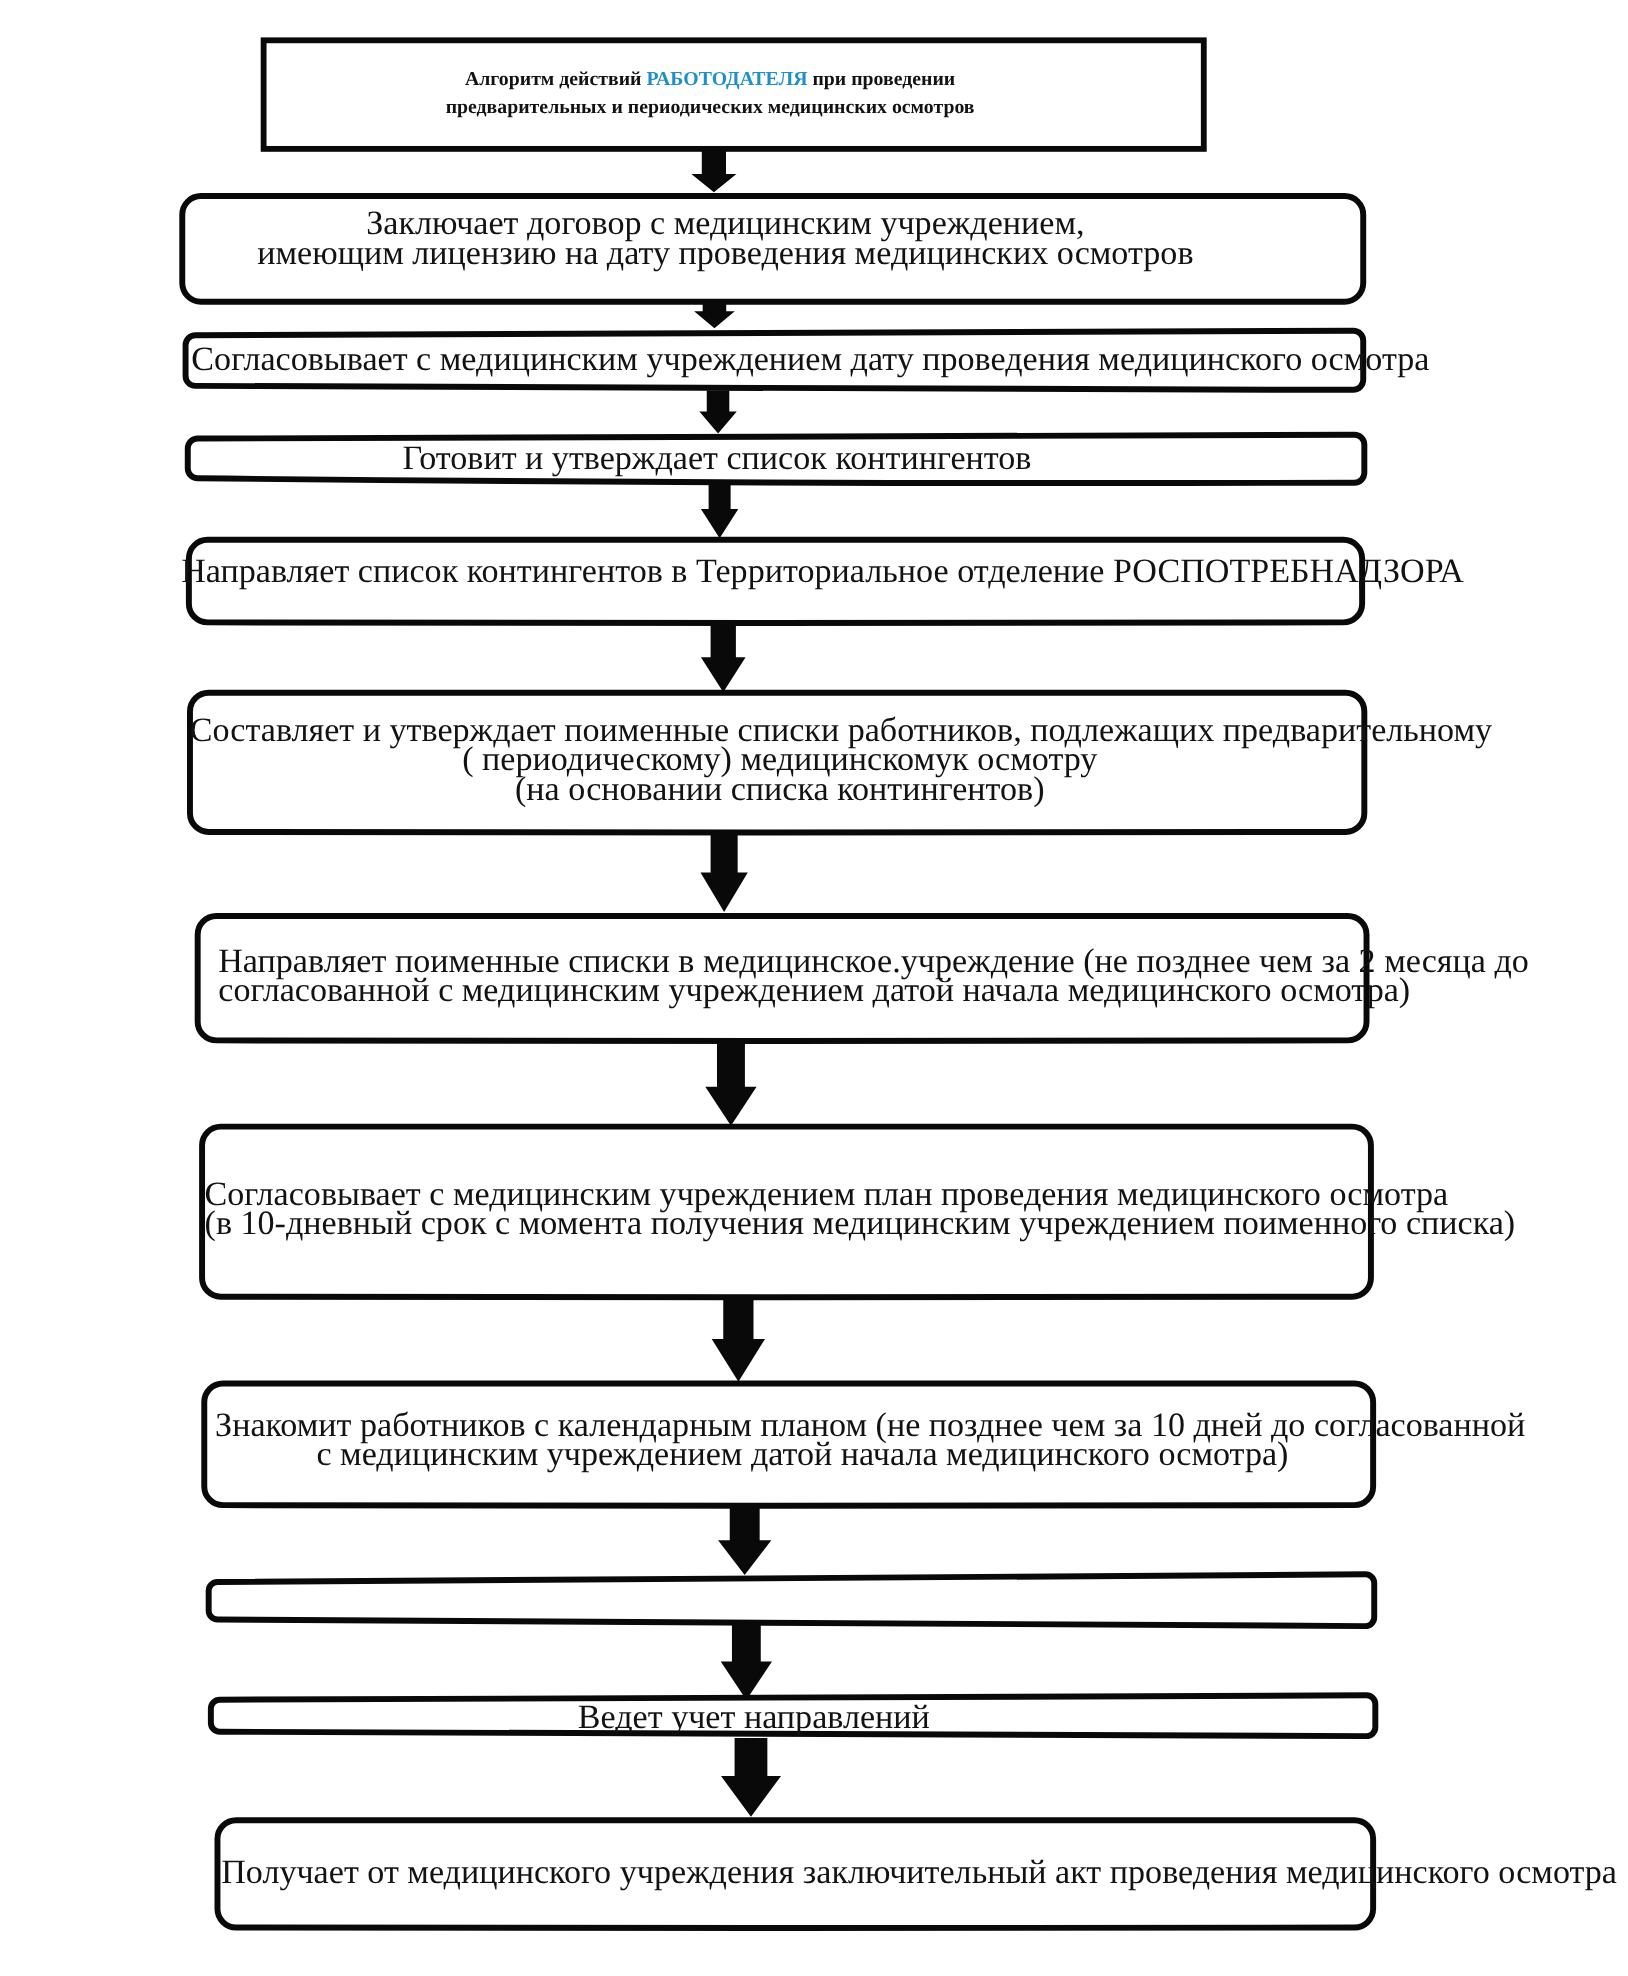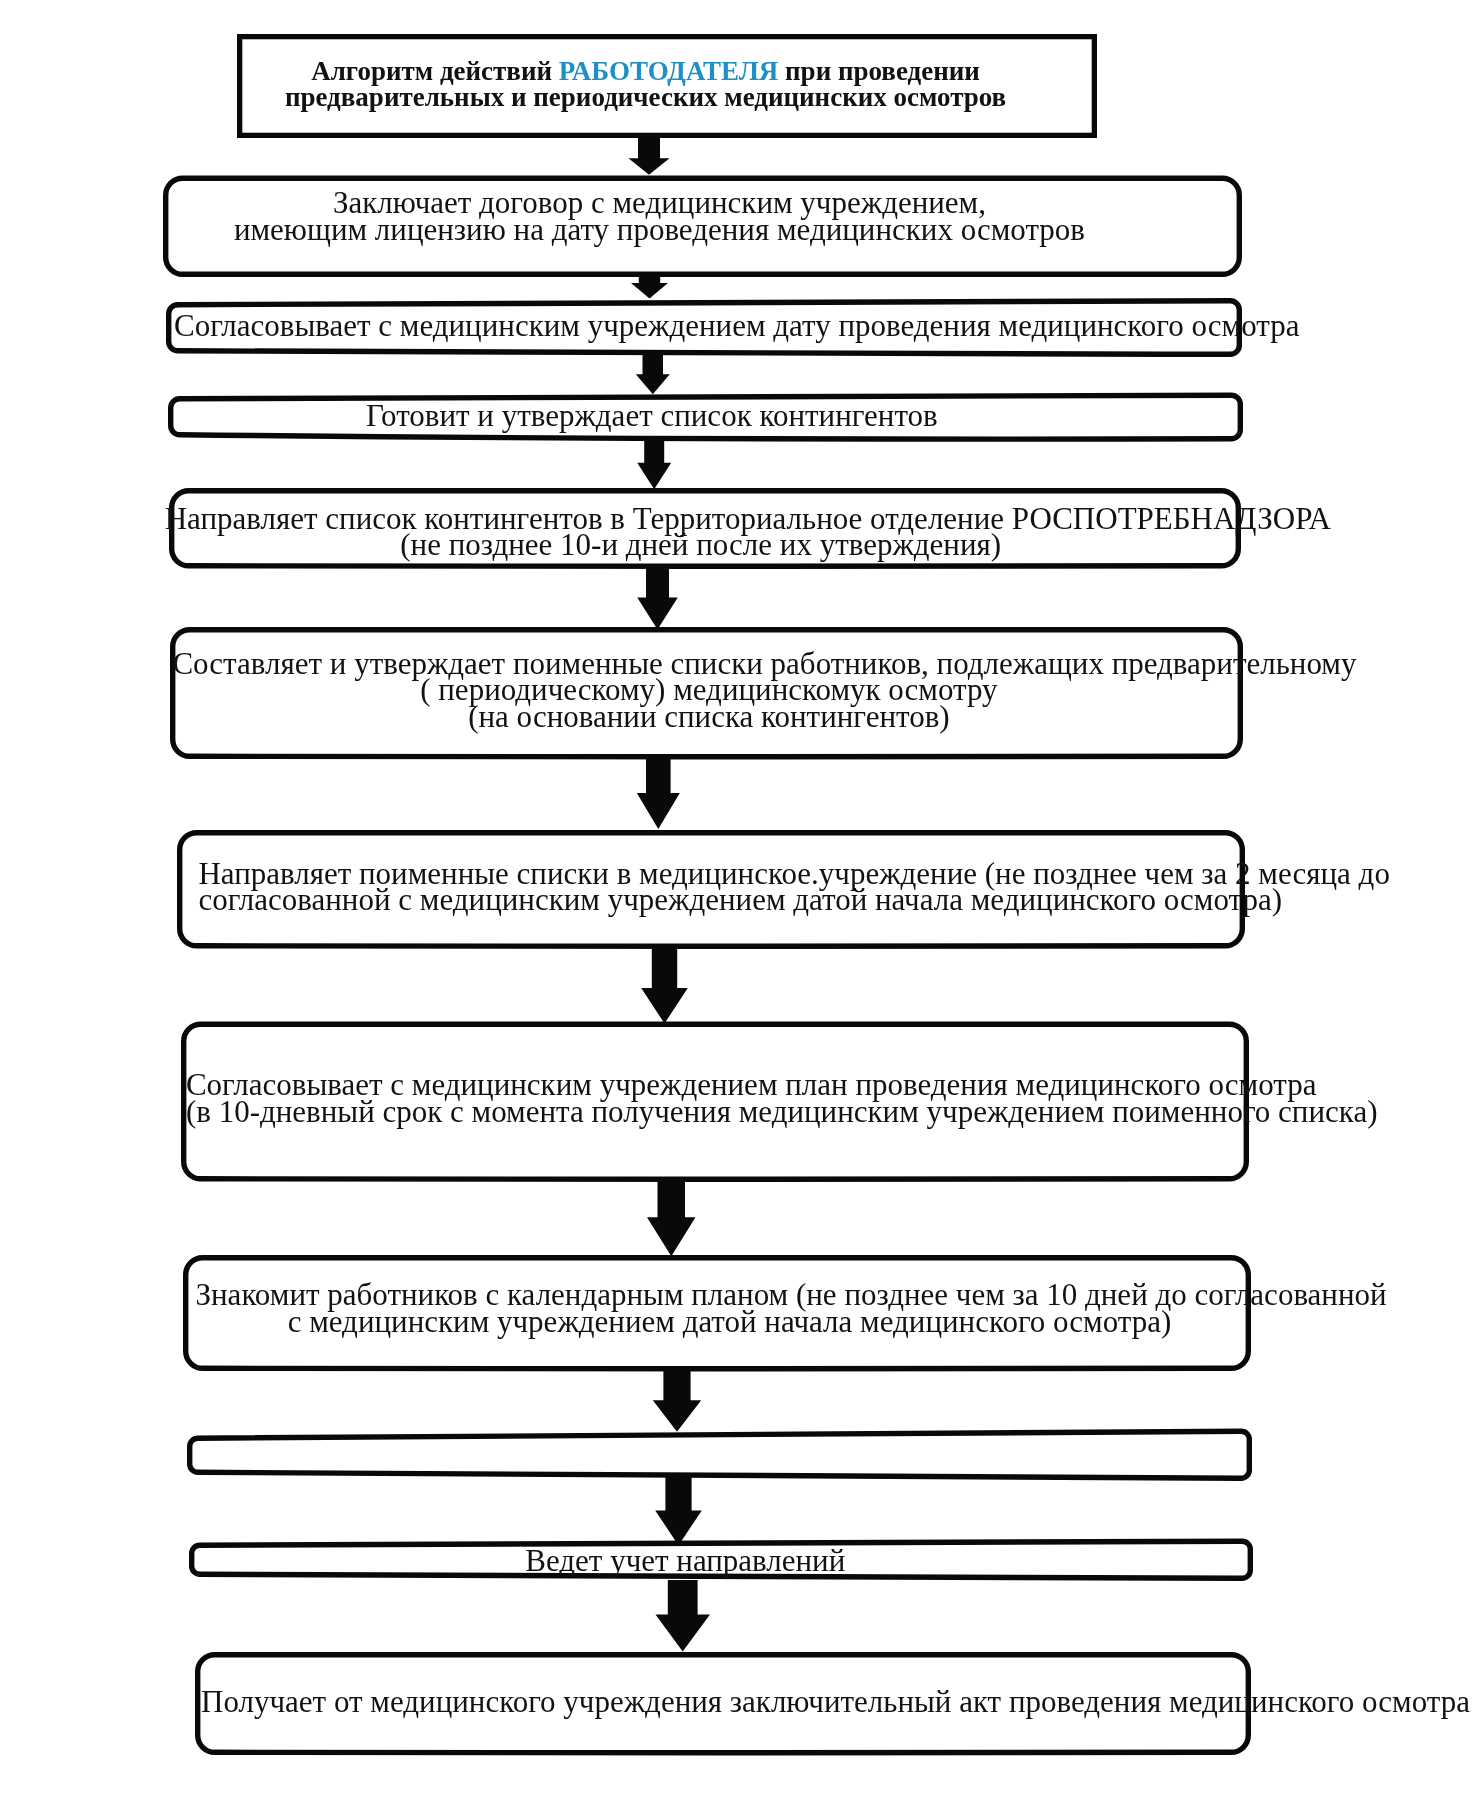--- a/index.html
+++ b/index.html
@@ -4,21 +4,21 @@
 <title>flowchart</title>
 <style>
   html,body{margin:0;padding:0;background:#ffffff;}
   body{width:1480px;height:1796px;position:relative;overflow:hidden;
        font-family:"Liberation Serif","DejaVu Serif",serif;}
   #stage{position:absolute;left:0;top:0;width:1480px;height:1796px;}
   svg.shapes{position:absolute;left:0;top:0;width:1480px;height:1796px;}
   .node-text{position:absolute;text-align:center;color:#121212;
        font-size:31px;line-height:26.6px;white-space:pre;}
   .title-text{position:absolute;text-align:center;color:#121212;font-weight:bold;
-       font-size:27px;line-height:26px;white-space:pre;}
+       font-size:18px;line-height:26px;white-space:pre;}
   .hl{color:#1e90c8;}
 </style>
 </head>
 <body>
 
 <div id="stage">
   <svg class="shapes" viewBox="0 0 1480 1796">
     <g>
     <rect x="239.65" y="36.65" width="854.70" height="98.70" fill="#ffffff" stroke="#090909" stroke-width="5.3"></rect>
     <path d="M 182.70 178.20 Q 702.50 178.20 1222.30 178.20 A 17.00 17.00 0 0 1 1239.30 195.20 L 1239.30 257.30 A 17.00 17.00 0 0 1 1222.30 274.30 Q 702.50 274.30 182.70 274.30 A 17.00 17.00 0 0 1 165.70 257.30 L 165.70 195.20 A 17.00 17.00 0 0 1 182.70 178.20 Z" fill="#ffffff" stroke="#090909" stroke-width="5.4" stroke-linejoin="round"></path>
@@ -44,20 +44,20 @@
       <path d="M 657.5 1179.0 H 685.0 V 1217.2 H 695.5 L 671.3 1256.2 L 647.0 1217.2 H 657.5 V 1179.0 Z" fill="#090909"></path>
       <path d="M 663.4 1370.0 H 690.6 V 1400.3 H 701.2 L 677.0 1431.8 L 652.8 1400.3 H 663.4 V 1370.0 Z" fill="#090909"></path>
       <path d="M 665.4 1477.0 H 691.6 V 1510.4 H 701.8 L 678.5 1545.4 L 655.2 1510.4 H 665.4 V 1477.0 Z" fill="#090909"></path>
       <path d="M 667.8 1580.0 H 697.6 V 1614.6 H 710.0 L 682.7 1651.6 L 655.5 1614.6 H 667.8 V 1580.0 Z" fill="#090909"></path>
     </g>
   </svg>
   <div class="title-text" style="left:215.55px;top:58.20px;width:860.00px;"><div><span>Алгоритм действий </span><span class="hl">РАБОТОДАТЕЛЯ</span><span> при проведении</span></div><div>предварительных и периодических медицинских осмотров</div></div>
   <div class="node-text" style="left:119.94px;top:190.20px;width:1079.00px;"><div>Заключает договор с медицинским учреждением,</div><div>имеющим лицензию на дату проведения медицинских осмотров</div></div>
   <div class="node-text" style="left:173.97px;top:313.10px;width:1076.00px;"><div>Согласовывает с медицинским учреждением дату проведения медицинского осмотра</div></div>
   <div class="node-text" style="left:114.29px;top:403.00px;width:1075.00px;"><div>Готовит и утверждает список контингентов</div></div>
-  <div class="node-text" style="left:164.69px;top:505.50px;width:1072.00px;"><div>Направляет список контингентов в Территориальное отделение РОСПОТРЕБНАДЗОРА</div><div>(не позднее 10-и дней после их утверждения)</div></div>
+  <div class="node-text" style="left:164.69px;top:505.50px;width:1072.00px;"><div>Направляет список контингентов в Территориальное отделение РОСПОТРЕБНАДЗОРА</div></div>
   <div class="node-text" style="left:172.42px;top:650.50px;width:1073.00px;"><div>Составляет и утверждает поименные списки работников, подлежащих предварительному</div><div>( периодическому) медицинскомук осмотру</div><div>(на основании списка контингентов)</div></div>
   <div class="node-text" style="left:198.42px;top:860.70px;width:1068.00px;"><div>Направляет поименные списки в медицинское.учреждение (не позднее чем за 2 месяца до</div><div>согласованной с медицинским учреждением датой начала медицинского осмотра)</div></div>
   <div class="node-text" style="left:185.95px;top:1072.40px;width:1068.00px;"><div>Согласовывает с медицинским учреждением план проведения медицинского осмотра</div><div>(в 10-дневный срок с момента получения медицинским учреждением поименного списка)</div></div>
   <div class="node-text" style="left:195.50px;top:1282.40px;width:1068.00px;"><div>Знакомит работников с календарным планом (не позднее чем за 10 дней до согласованной</div><div>с медицинским учреждением датой начала медицинского осмотра)</div></div>
   <div class="node-text" style="left:153.31px;top:1548.40px;width:1064.00px;"><div>Ведет учет направлений</div></div>
   <div class="node-text" style="left:201.07px;top:1688.80px;width:1056.00px;"><div>Получает от медицинского учреждения заключительный акт проведения медицинского осмотра</div></div>
 </div>
 
 </body></html>

